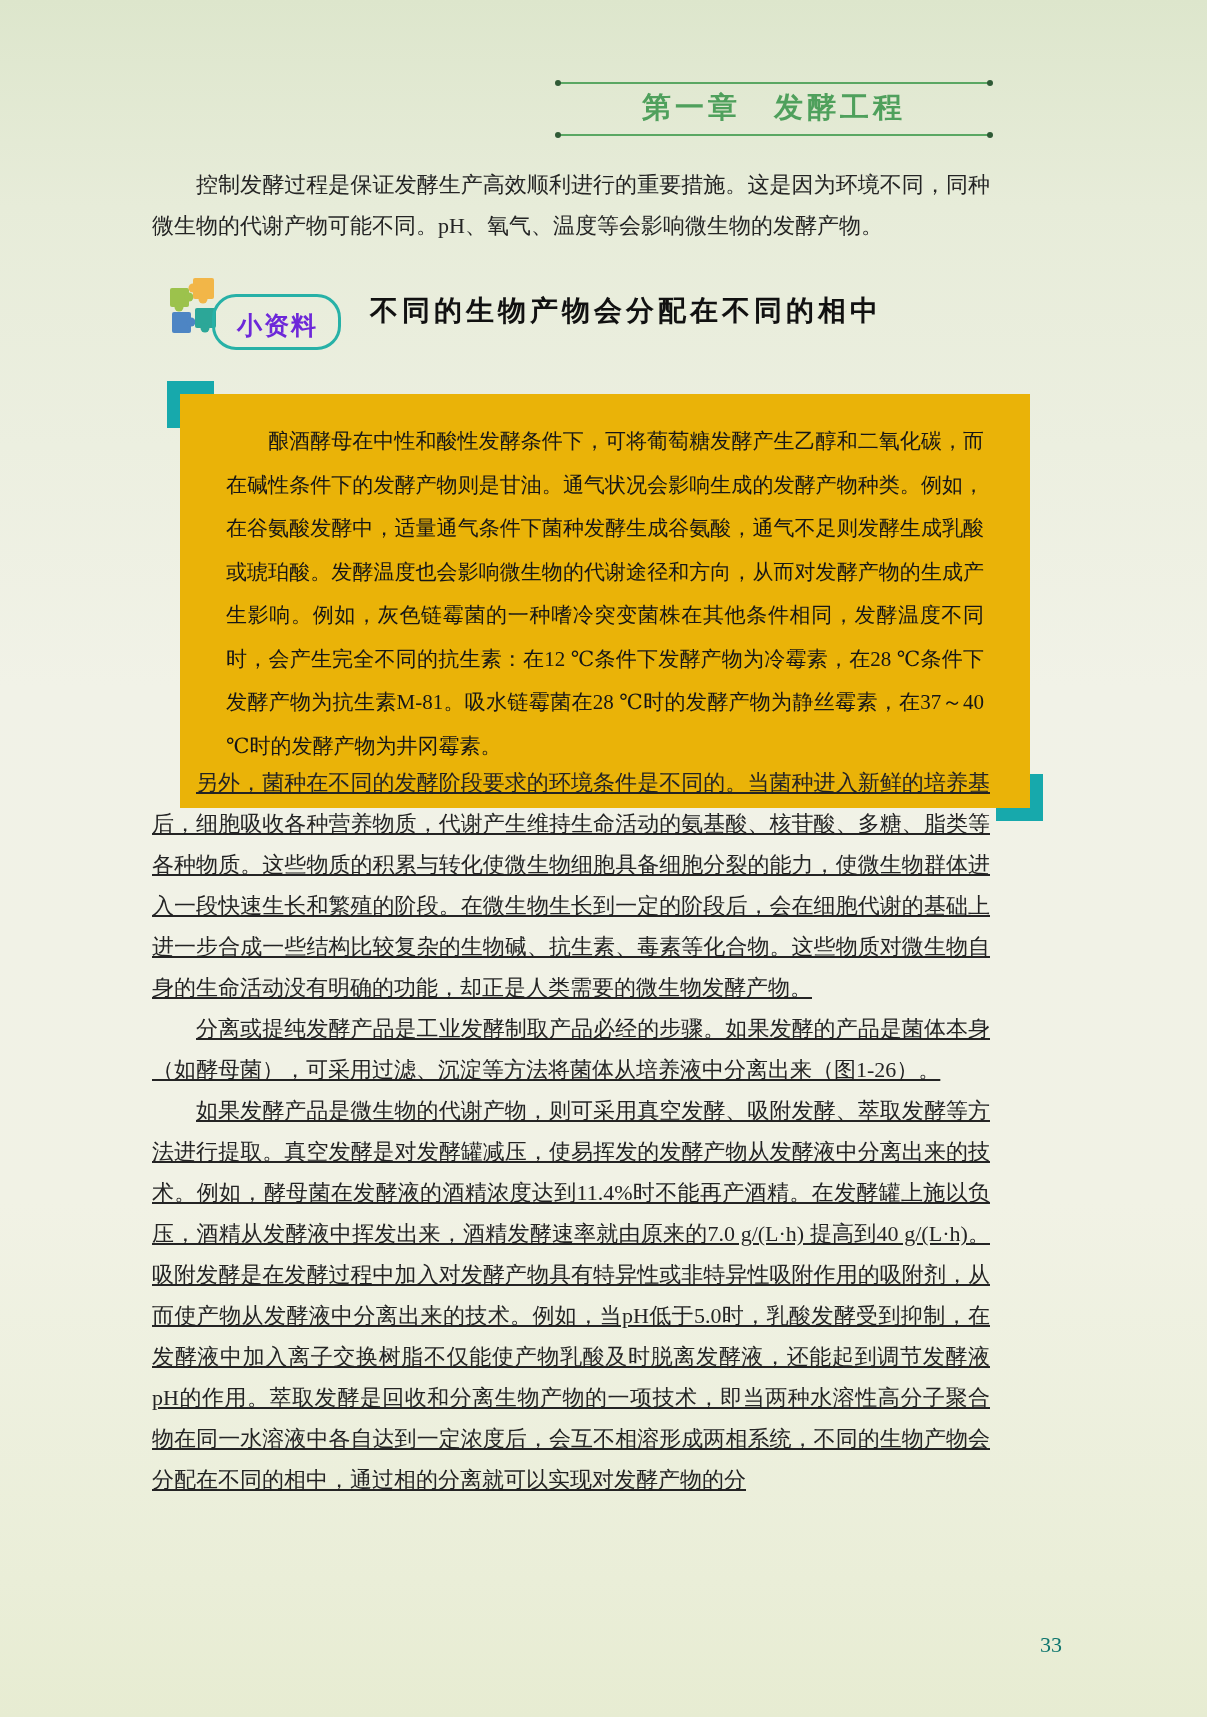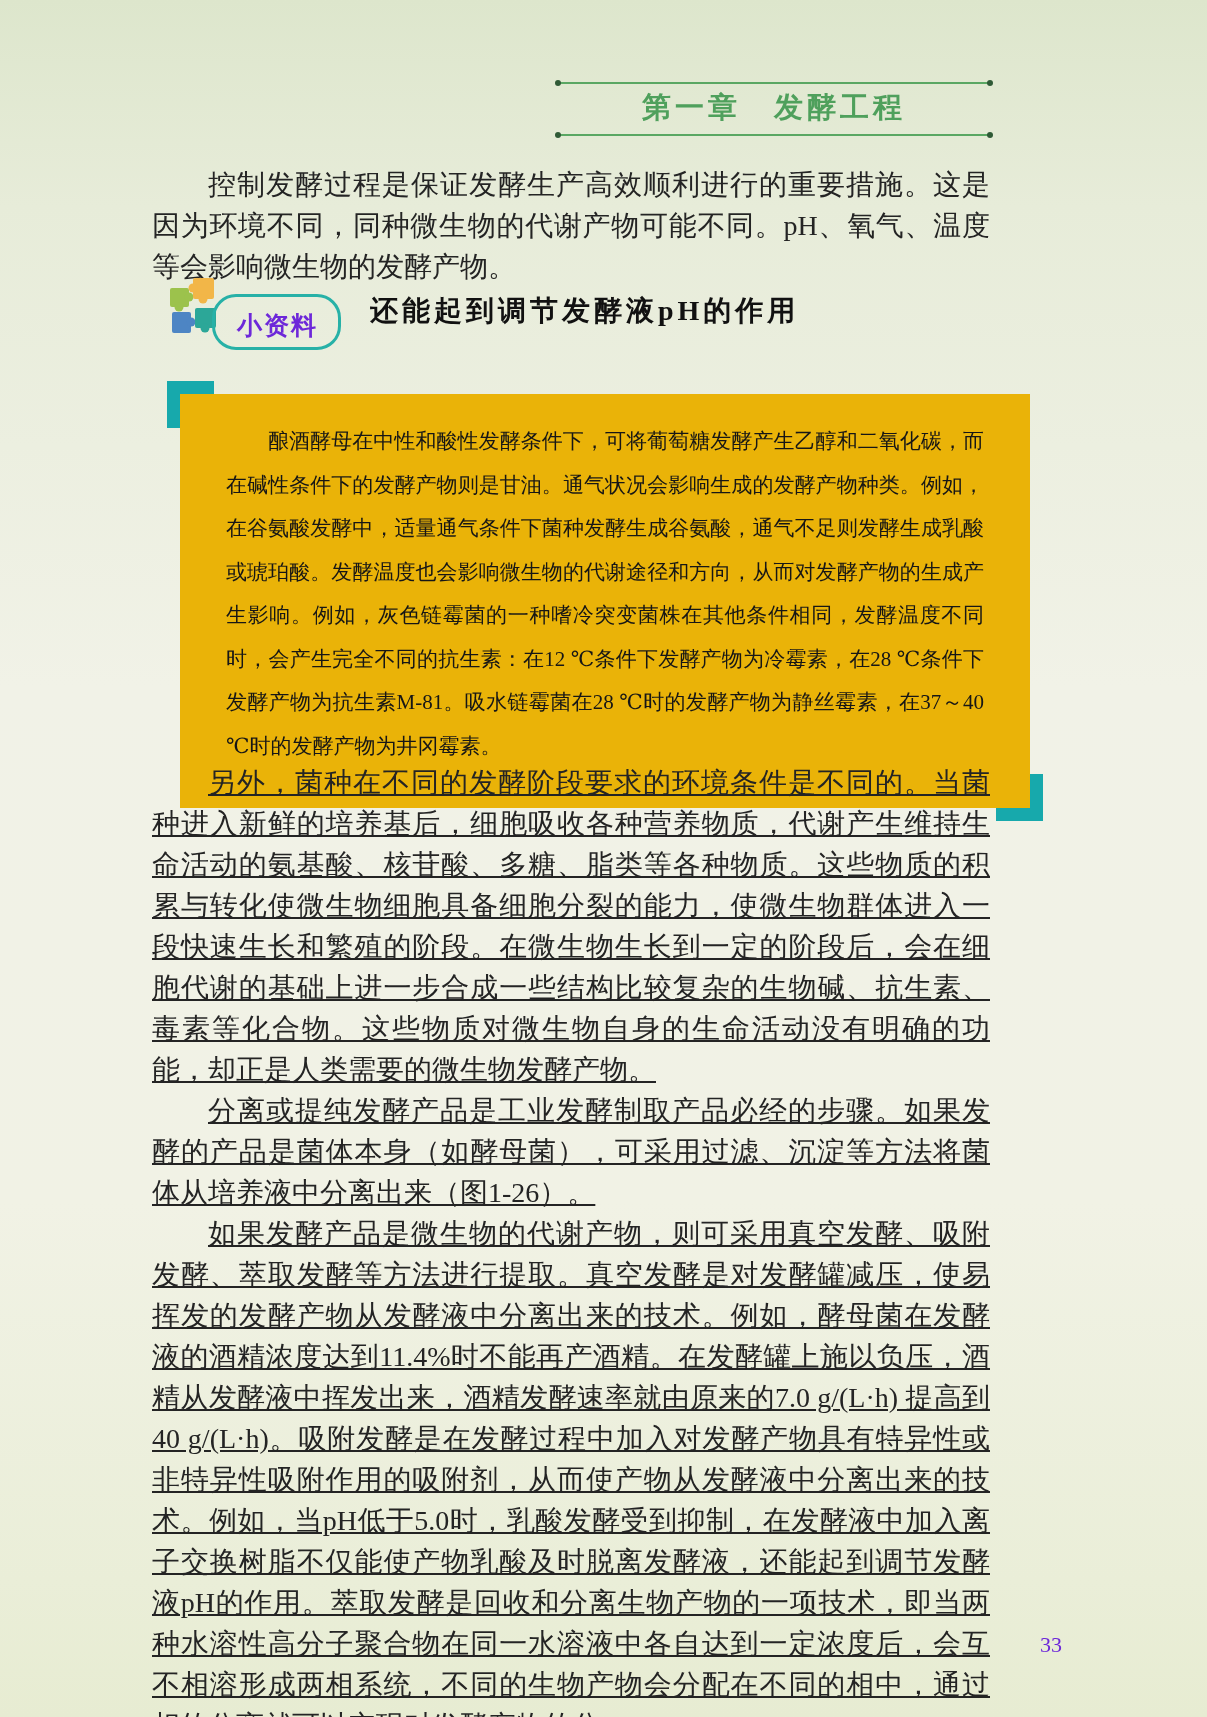--- a/index.html
+++ b/index.html
@@ -30,21 +30,21 @@
   .chapter-header .hline::after{right:-3px;}
   .chapter-title{
     display:block;padding:4px 0 6px;
     font-family:"Liberation Sans","DejaVu Sans",sans-serif;
     font-size:29px;font-weight:bold;color:#4fa05c;letter-spacing:4px;
   }
 
   
   .para{
     margin:0;text-indent:2em;text-align:justify;
-    font-size:28px;line-height:41px;color:#242424;
+    font-size:22px;line-height:41px;color:#242424;
   }
   .intro-para{position:absolute;top:164px;left:152px;width:838px;}
 
   
   .sidebar-head{
     position:absolute;top:272px;left:160px;width:880px;height:76px;
   }
   .badge-icon{position:absolute;left:0;top:0;width:68px;height:72px;}
   .badge-capsule{
     position:absolute;left:52px;top:22px;
@@ -72,21 +72,21 @@
   .corner{position:absolute;width:34px;height:34px;}
   .corner-tl{top:-13px;left:-13px;border-top:13px solid #17a9ac;border-left:13px solid #17a9ac;}
   .corner-br{bottom:-13px;right:-13px;border-bottom:13px solid #17a9ac;border-right:13px solid #17a9ac;}
 
   
   .main-text{position:absolute;top:762px;left:152px;width:838px;}
   .main-text .para{margin:0;text-decoration:underline;}
 
   .page-number{
     position:absolute;top:1632px;left:1040px;
-    font-size:22px;color:#6d28d9;
+    font-size:22px;color:#0f766e;
   }
 </style>
 </head>
 <body>
 
 <div class="page">
 
   <div class="chapter-header">
     <span class="hline"></span>
     <span class="chapter-title">第一章　发酵工程</span>
@@ -116,21 +116,21 @@
           <circle cx="31" cy="50" r="4.5"></circle>
         </g>
 
         <g fill="#2ca798">
           <rect x="35" y="36" width="21" height="20" rx="2"></rect>
           <circle cx="45" cy="56" r="4.5"></circle>
         </g>
       </svg>
     </span>
     <span class="badge-capsule">小资料</span>
-    <span class="sidebar-title">还能起到调节发酵液pH的作用</span>
+    <span class="sidebar-title">不同的生物产物会分配在不同的相中</span>
   </div>
 
   <div class="bluebox">
     <span class="corner corner-tl"></span>
     <span class="corner corner-br"></span>
     <p class="boxtext">酿酒酵母在中性和酸性发酵条件下，可将葡萄糖发酵产生乙醇和二氧化碳，而在碱性条件下的发酵产物则是甘油。通气状况会影响生成的发酵产物种类。例如，在谷氨酸发酵中，适量通气条件下菌种发酵生成谷氨酸，通气不足则发酵生成乳酸或琥珀酸。发酵温度也会影响微生物的代谢途径和方向，从而对发酵产物的生成产生影响。例如，灰色链霉菌的一种嗜冷突变菌株在其他条件相同，发酵温度不同时，会产生完全不同的抗生素：在12 ℃条件下发酵产物为冷霉素，在28 ℃条件下发酵产物为抗生素M-81。吸水链霉菌在28 ℃时的发酵产物为静丝霉素，在37～40 ℃时的发酵产物为井冈霉素。</p>
   </div>
 
   <div class="main-text">
     <p class="para">另外，菌种在不同的发酵阶段要求的环境条件是不同的。当菌种进入新鲜的培养基后，细胞吸收各种营养物质，代谢产生维持生命活动的氨基酸、核苷酸、多糖、脂类等各种物质。这些物质的积累与转化使微生物细胞具备细胞分裂的能力，使微生物群体进入一段快速生长和繁殖的阶段。在微生物生长到一定的阶段后，会在细胞代谢的基础上进一步合成一些结构比较复杂的生物碱、抗生素、毒素等化合物。这些物质对微生物自身的生命活动没有明确的功能，却正是人类需要的微生物发酵产物。</p>

